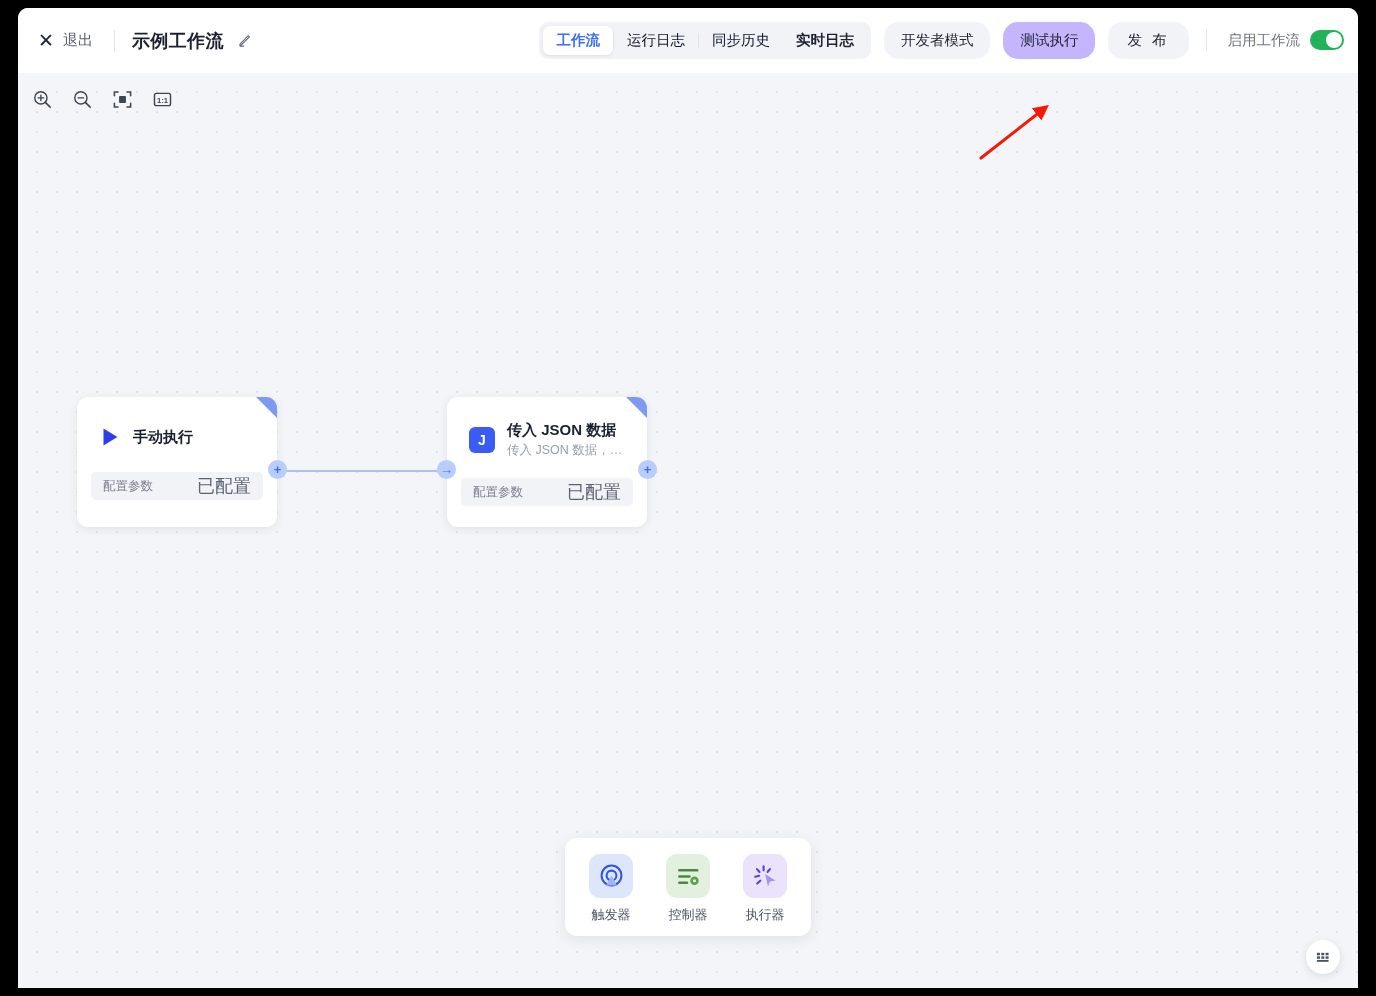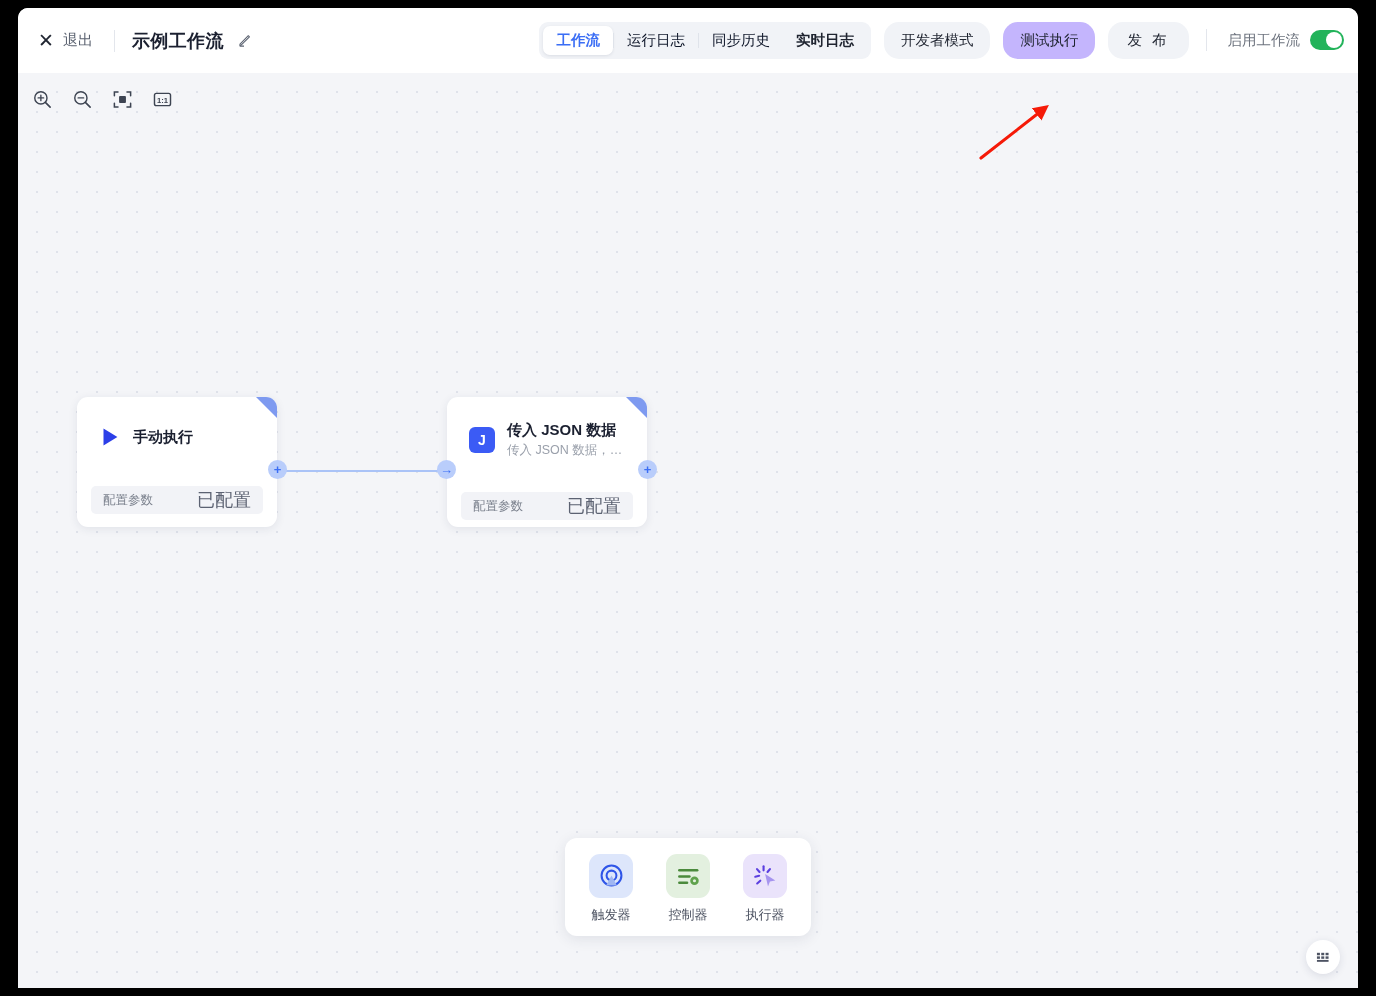--- a/index.html
+++ b/index.html
@@ -228,21 +228,21 @@
   .node-sub {
     font-size: 12.5px;
     color: #9aa0ab;
     white-space: nowrap;
     overflow: hidden;
     text-overflow: ellipsis;
     max-width: 124px;
     margin-top: 2px;
   }
   .node-foot {
-    margin: 17px 14px 16px 14px;
+    margin: 3px 14px 16px 14px;
     background: #f2f3f7;
     border-radius: 5px;
     height: 28px;
     display: flex;
     align-items: center;
     justify-content: space-between;
     padding: 0 12px;
     text-align: center;
   }
   .foot-k { font-size: 12.5px; color: #7b818d; }

